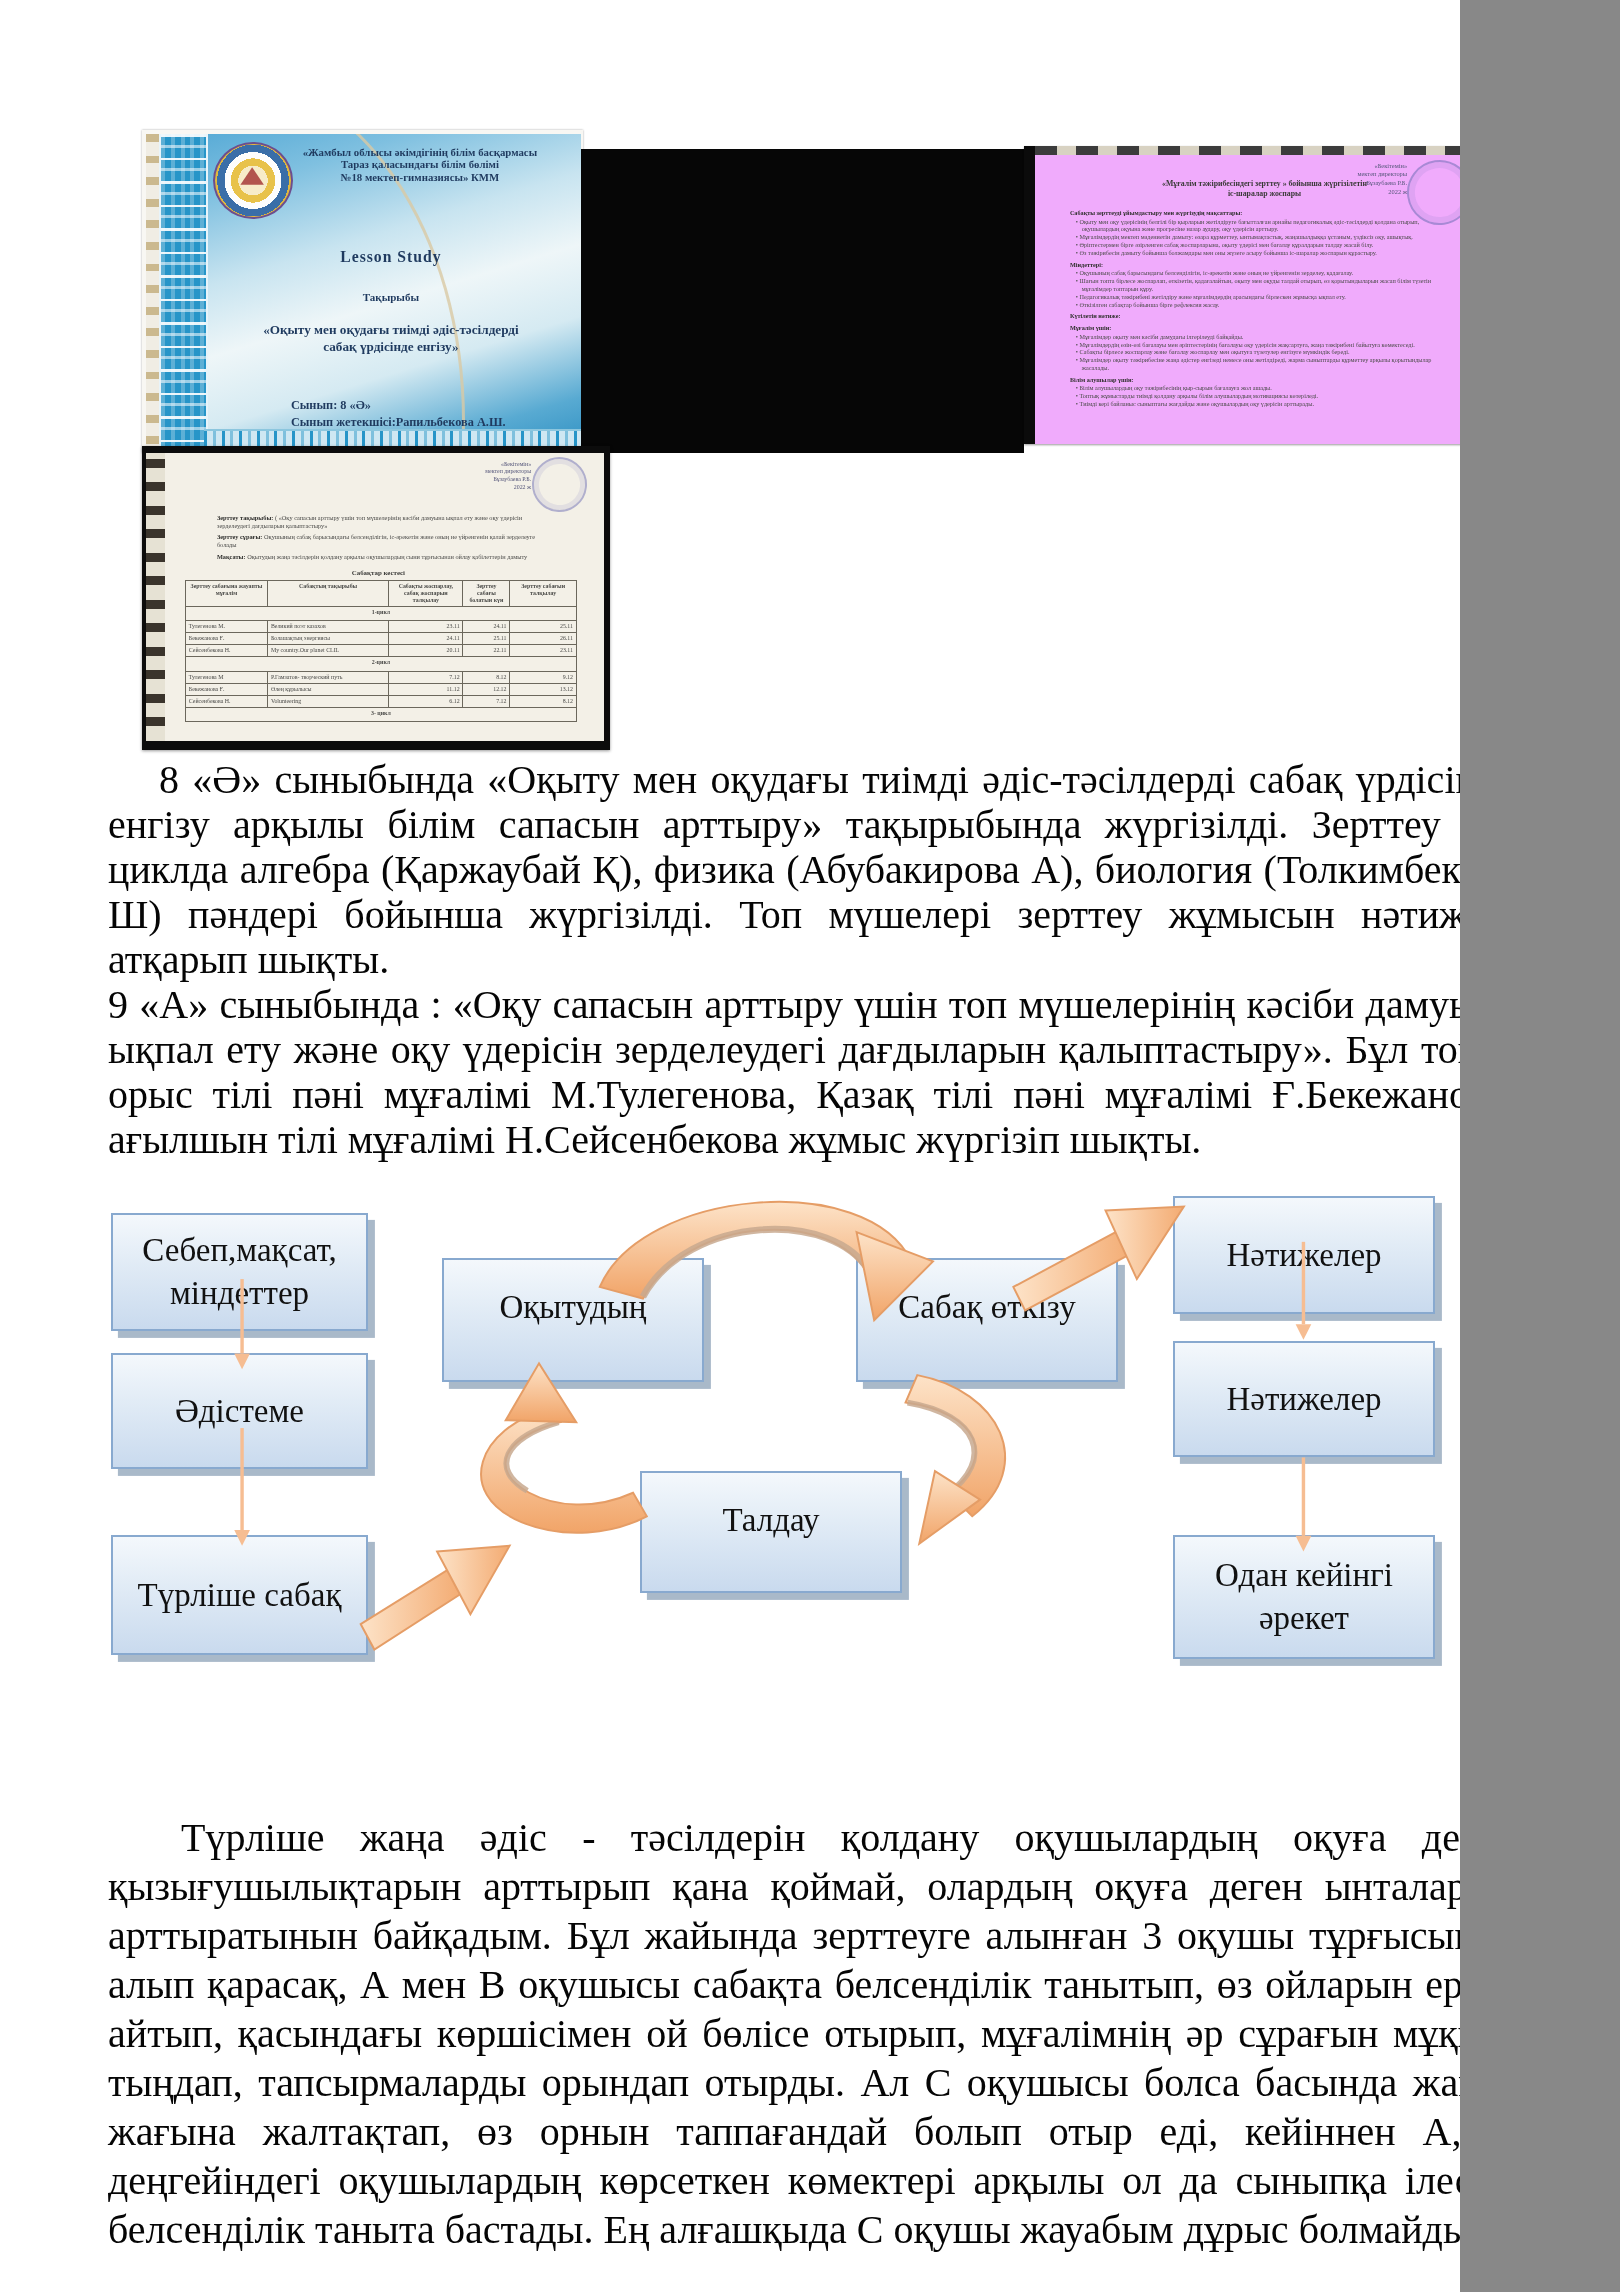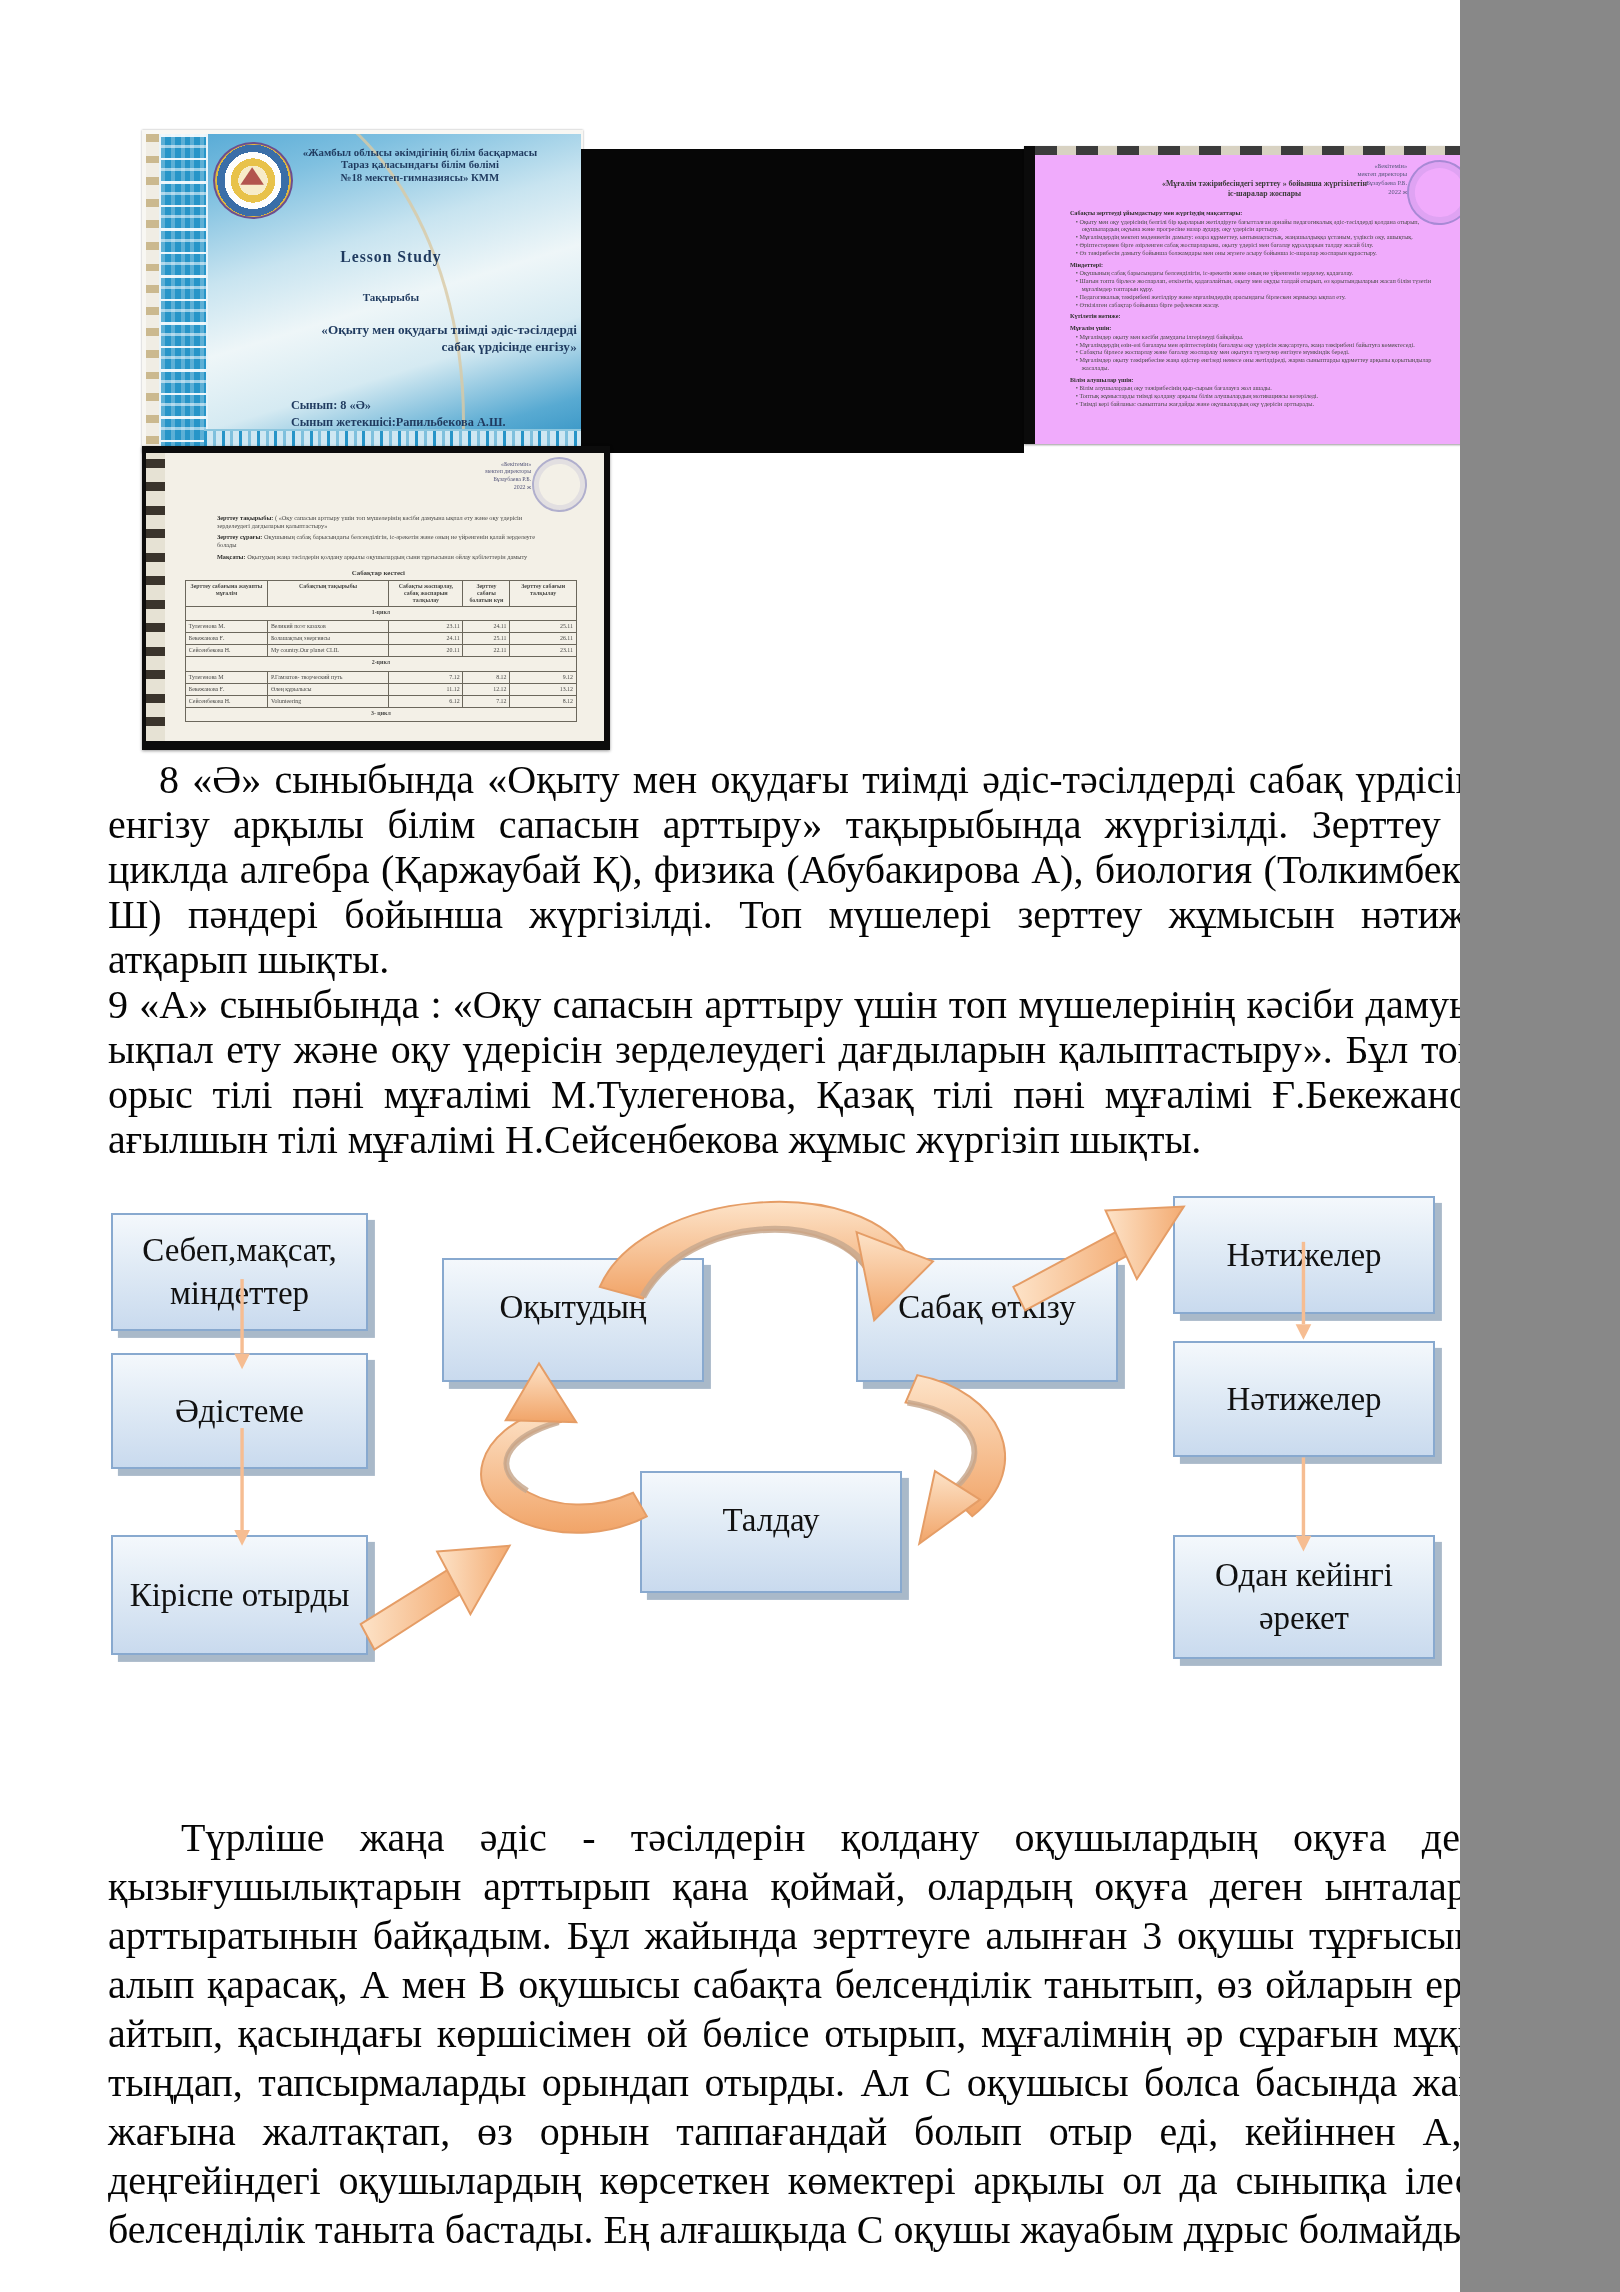--- a/index.html
+++ b/index.html
@@ -27,21 +27,21 @@
     background:radial-gradient(circle,#f7ecc9 0 28%,#e8c24a 28% 42%,#fdfdfd 42% 54%,#3a6ea8 54% 68%,#e0b93f 68% 82%,#8a5a9e 82% 100%);
     border:2px solid #6c4e8e;}
   .emblem:after{content:"";position:absolute;left:25.5px;top:23.5px;width:23.5px;height:17.6px;background:#a03030;
     clip-path:polygon(0 100%,50% 0,100% 100%);opacity:.8;}
   .cov-org{position:absolute;left:137px;top:11.8px;width:274px;text-align:center;
     font-size:10.8px;line-height:12.7px;font-weight:bold;color:#1f3a5f;}
   .cov-title{position:absolute;left:88px;top:114px;width:314px;text-align:center;
     font-size:15.7px;font-weight:bold;letter-spacing:1px;color:#1f3a5f;}
   .cov-sub{position:absolute;left:88px;top:157px;width:314px;text-align:center;
     font-size:11px;font-weight:bold;color:#1f3a5f;}
-  .cov-theme{position:absolute;left:59px;top:188px;width:372px;text-align:right;
+  .cov-theme{position:absolute;left:59px;top:188px;width:372px;text-align:center;
     font-size:13.2px;line-height:16.7px;font-weight:bold;color:#1f3a5f;}
   .cov-class{position:absolute;left:145px;top:263px;width:294px;text-align:left;
     font-size:12.3px;line-height:16.7px;font-weight:bold;color:#1f3a5f;}
   .cover-band{position:absolute;left:58px;right:0;bottom:0;height:19.6px;background:#cfe7f2;
     background-image:repeating-linear-gradient(90deg,#2795c8 0 2.9px,rgba(0,0,0,0) 2.9px 8.8px,#7fc0dd 8.8px 11.8px,rgba(0,0,0,0) 11.8px 17.6px);
     border-top:2px solid #8cc6de;}
 
   
   .blackrect{left:581px;top:149px;width:443px;height:304px;background:#060606;}
 
@@ -302,21 +302,21 @@
   <p class="bt p2">9 «А» сыныбында : «Оқу сапасын арттыру үшін топ мүшелерінің кәсіби дамуына ықпал ету және оқу үдерісін зерделеудегі дағдыларын қалыптастыру». Бұл топта орыс тілі пәні мұғалімі М.Тулегенова, Қазақ тілі пәні мұғалімі Ғ.Бекежанова, ағылшын тілі мұғалімі Н.Сейсенбекова  жұмыс жүргізіп шықты.</p>
   <p class="bt p4">Түрліше жаңа әдіс - тәсілдерін қолдану оқушылардың оқуға деген қызығушылықтарын арттырып қана қоймай, олардың оқуға деген ынталарын арттыратынын байқадым. Бұл жайында зерттеуге алынған 3 оқушы тұрғысынан алып қарасақ, А мен В оқушысы сабақта белсенділік танытып, өз ойларын еркін айтып, қасындағы көршісімен ой бөлісе отырып, мұғалімнің әр сұрағын мұқият тыңдап, тапсырмаларды орындап отырды. Ал С оқушысы болса басында жан – жағына жалтақтап, өз орнын таппағандай болып отыр еді, кейіннен А, В деңгейіндегі оқушылардың көрсеткен көмектері арқылы ол да сыныпқа ілесіп, белсенділік таныта бастады. Ең алғашқыда С оқушы жауабым дұрыс болмайды</p>
 
   <div class="dg-box b1">
       <span>Себеп,мақсат, міндеттер</span>
     </div>
   <div class="dg-box b2">
       <span>Әдістеме</span>
     </div>
   <div class="dg-box b3">
-      <span>Кіріспе отырды</span>
+      <span>Түрліше сабақ</span>
     </div>
   <div class="dg-box b4">
       <span>Оқытудың</span>
     </div>
   <div class="dg-box b5">
       <span>Сабақ өткізу</span>
     </div>
   <div class="dg-box b6">
       <span>Талдау</span>
     </div>

